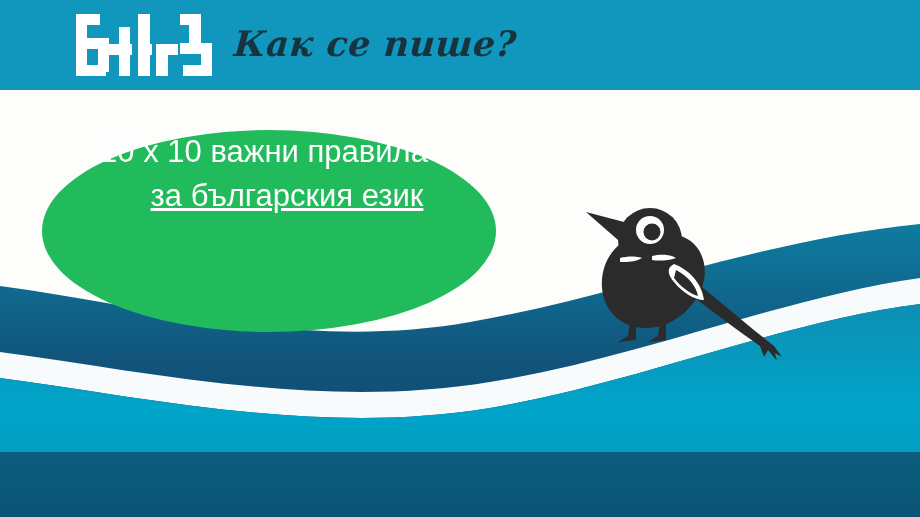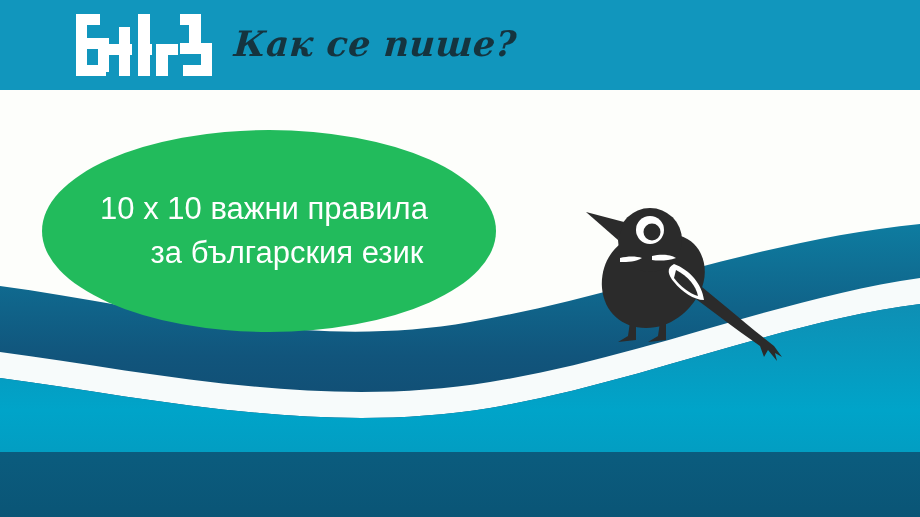--- a/index.html
+++ b/index.html
@@ -80,35 +80,35 @@
     position: absolute;
     left: 42px;
     top: 40px;
     width: 454px;
     height: 202px;
     background: #22bb5c;
     border-radius: 50% / 50%;
     display: flex;
     flex-direction: column;
     align-items: center;
-    justify-content: center;
+    justify-content: flex-start;
     text-align: center;
     box-sizing: border-box;
     padding: 0 22px;
   }
   .oval-line {
     color: #ffffff;
     font-family: "Liberation Sans", sans-serif;
     font-size: 31px;
     line-height: 1.42;
     white-space: nowrap;
     letter-spacing: 0px;
   }
   .oval-line.line-1 { margin-right: 10px; }
-  .oval-line.line-2 { margin-left: 36px; }
+  .oval-line.line-2 { margin-left: 36px; text-decoration: underline; }
 
   
   .bird {
     position: absolute;
     left: 578px;
     top: 106px;
     width: 230px;
     height: 165px;
     display: block;
   }

